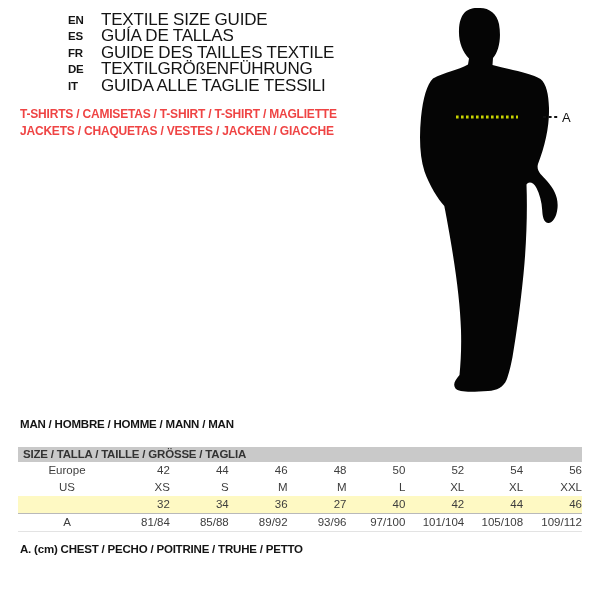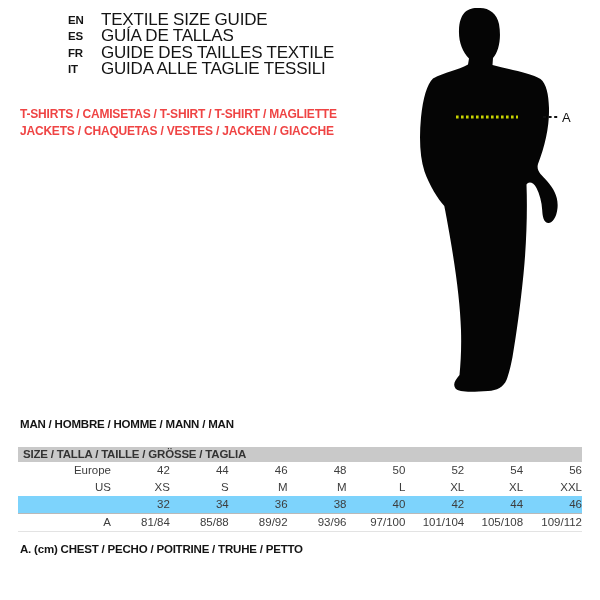--- a/index.html
+++ b/index.html
@@ -37,24 +37,24 @@
     top:418px;left:20px;font-weight:700;font-size:11.5px;letter-spacing:-0.2px;color:#141414;
   }
 
   
   .size-table{top:447px;left:18px;width:564px;font-size:11.5px;}
   .size-table-header{
     background:#c9c9c9;color:#333;font-weight:700;letter-spacing:-0.2px;
     height:15px;line-height:15px;padding-left:5px;
   }
   .t-row{display:flex;height:17px;line-height:17px;color:#3d3d3d;}
-  .t-row.striped{background:#7dd3fc;}
+  .t-row.striped{background:#fef9c3;}
   .t-row.measure-row{border-top:1px solid #b9b9b9;}
   .size-table{border-bottom:1px solid #e3e3e3;}
-  .t-label{width:88px;padding-left:5px;text-align:right;}
+  .t-label{width:88px;padding-left:5px;text-align:center;}
   .t-cell{flex:1;text-align:right;}
 
   
   .footnote{
     top:543px;left:20px;font-weight:700;font-size:11.5px;letter-spacing:-0.2px;color:#141414;
   }
 </style>
 </head>
 <body>
 
@@ -63,20 +63,24 @@
     <span class="lang-code">EN</span>
     <span class="lang-label">TEXTILE SIZE GUIDE</span>
   </div>
   <div class="lang-row">
     <span class="lang-code">ES</span>
     <span class="lang-label">GUÍA DE TALLAS</span>
   </div>
   <div class="lang-row">
     <span class="lang-code">FR</span>
     <span class="lang-label">GUIDE DES TAILLES TEXTILE</span>
+  </div>
+  <div class="lang-row">
+    <span class="lang-code">DE</span>
+    <span class="lang-label">TEXTILGRÖßENFÜHRUNG</span>
   </div>
   <div class="lang-row">
     <span class="lang-code">IT</span>
     <span class="lang-label">GUIDA ALLE TAGLIE TESSILI</span>
   </div>
 </div>
 
 <div class="abs categories">
   <div class="category-line">T-SHIRTS / CAMISETAS / T-SHIRT / T-SHIRT / MAGLIETTE</div>
   <div class="category-line">JACKETS / CHAQUETAS / VESTES / JACKEN / GIACCHE</div>
@@ -148,21 +152,21 @@
     <span class="t-cell">XL</span>
     <span class="t-cell">XL</span>
     <span class="t-cell">XXL</span>
   </div>
 
   <div class="t-row striped">
     <span class="t-label"></span>
     <span class="t-cell">32</span>
     <span class="t-cell">34</span>
     <span class="t-cell">36</span>
-    <span class="t-cell">38</span>
+    <span class="t-cell">27</span>
     <span class="t-cell">40</span>
     <span class="t-cell">42</span>
     <span class="t-cell">44</span>
     <span class="t-cell">46</span>
   </div>
 
   <div class="t-row measure-row">
     <span class="t-label">A</span>
     <span class="t-cell">81/84</span>
     <span class="t-cell">85/88</span>

